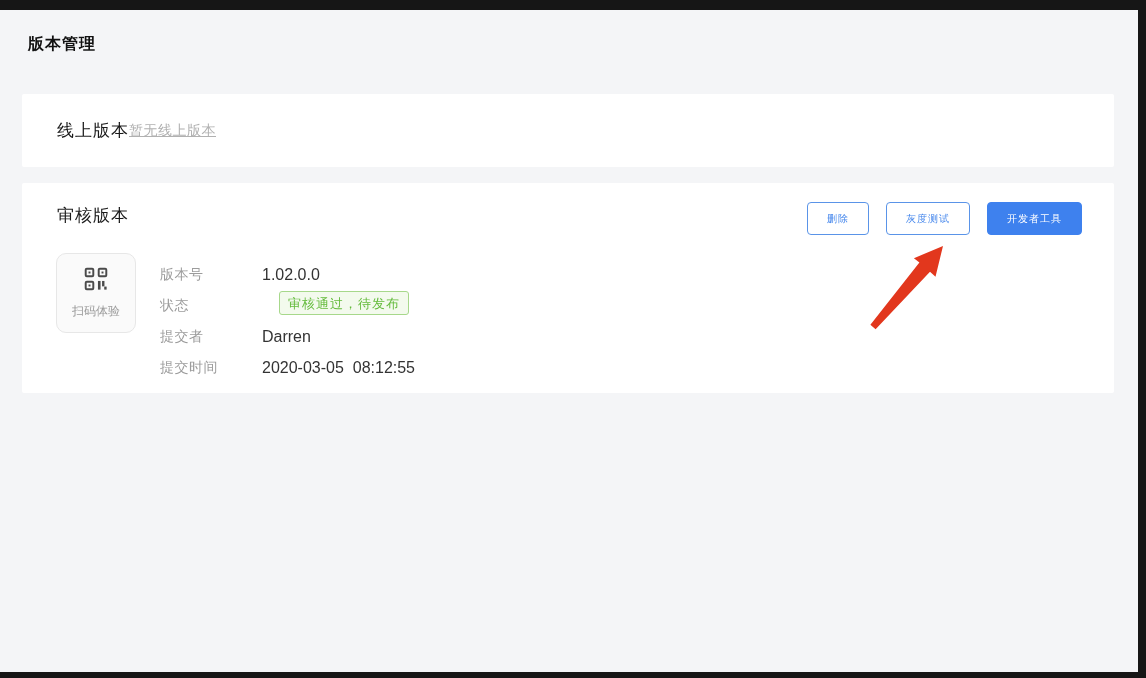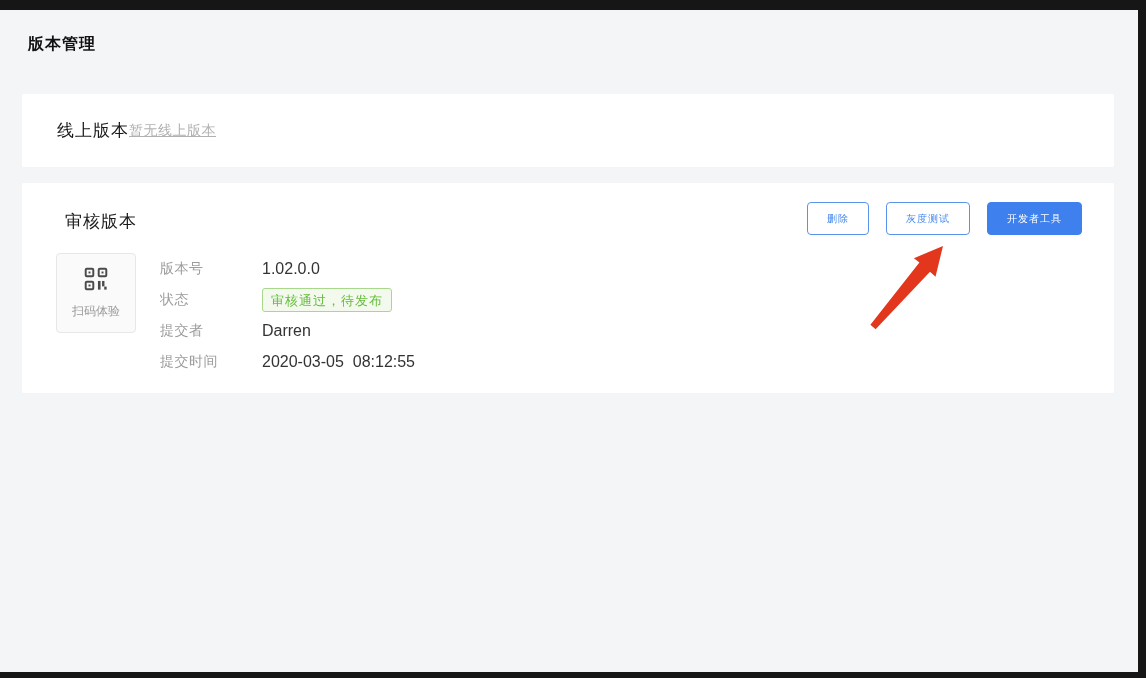--- a/index.html
+++ b/index.html
@@ -27,49 +27,50 @@
     position: absolute; left: 22px; width: 1092px;
     background: #ffffff; border-radius: 2px;
   }
   .card-online { top: 94px; height: 73px; display: flex; align-items: center; justify-content: flex-start; padding: 0 35px; }
   .card-review { top: 183px; height: 210px; }
   .card-dev { top: 411px; height: 69px; display: flex; align-items: center; justify-content: space-between; padding: 0 33px 0 35px; }
 
   .section-title { font-size: 17px; font-weight: 500; color: #1a1a1a; letter-spacing: 1px; }
   .muted { font-size: 14px; color: #b1b1b1; letter-spacing: 0.5px; text-decoration: underline; }
 
-  .review-title { position: absolute; left: 35px; top: 27px; margin-left: 8px; }
+  .review-title { position: absolute; left: 35px; top: 21px; }
 
   .btn-row { position: absolute; right: 32px; top: 19px; display: flex; gap: 17px; }
   .btn {
     height: 33px; padding: 0 19px; font-size: 10px;
     border-radius: 4px; cursor: pointer; letter-spacing: 1px;
     font-family: "Liberation Sans", "DejaVu Sans", sans-serif;
   }
   .btn-outline { background: #ffffff; border: 1px solid #5a94e8; color: #4486ec; }
   .btn-primary { background: #3e81ee; border: 1px solid #3e81ee; color: #ffffff; }
 
   .qr-box {
     position: absolute; left: 34px; top: 70px; width: 80px; height: 80px;
-    background: #fafafa; border: 1px solid #e7e7e7; border-radius: 4px;
+    background: #fafafa; border: 1px solid #e7e7e7; border-radius: 10px;
     display: flex; flex-direction: column; align-items: center; justify-content: center;
     gap: 7px; cursor: pointer;
   }
   .qr-box .qr-label { font-size: 12px; color: #9b9b9b; }
 
   .fields { position: absolute; left: 138px; top: 70px; }
-  .field-row { display: flex; align-items: center; height: 31px; }
+  .field-row { display: flex; align-items: flex-end; height: 31px; }
   .field-label { width: 102px; font-size: 14px; color: #9c9c9c; letter-spacing: 0.5px; }
   .field-value { font-size: 16px; color: #333333; white-space: pre; }
 
   .status-badge {
     display: inline-block; font-size: 13px; line-height: 1;
     padding: 5px 8px 4px; border-radius: 3px;
     color: #64bb3c; background: #f3faed; border: 1px solid #a7d88b;
     letter-spacing: 1px;
+    margin-left: 17px;
   }
 
   .dev-empty { white-space: pre; }
   .dev-link { color: #3e81ee; cursor: pointer; text-decoration: none; }
 
   .arrow-overlay { position: absolute; left: 0; top: 0; width: 1146px; height: 678px; pointer-events: none; z-index: 6; }
 </style>
 </head>
 <body>
 

